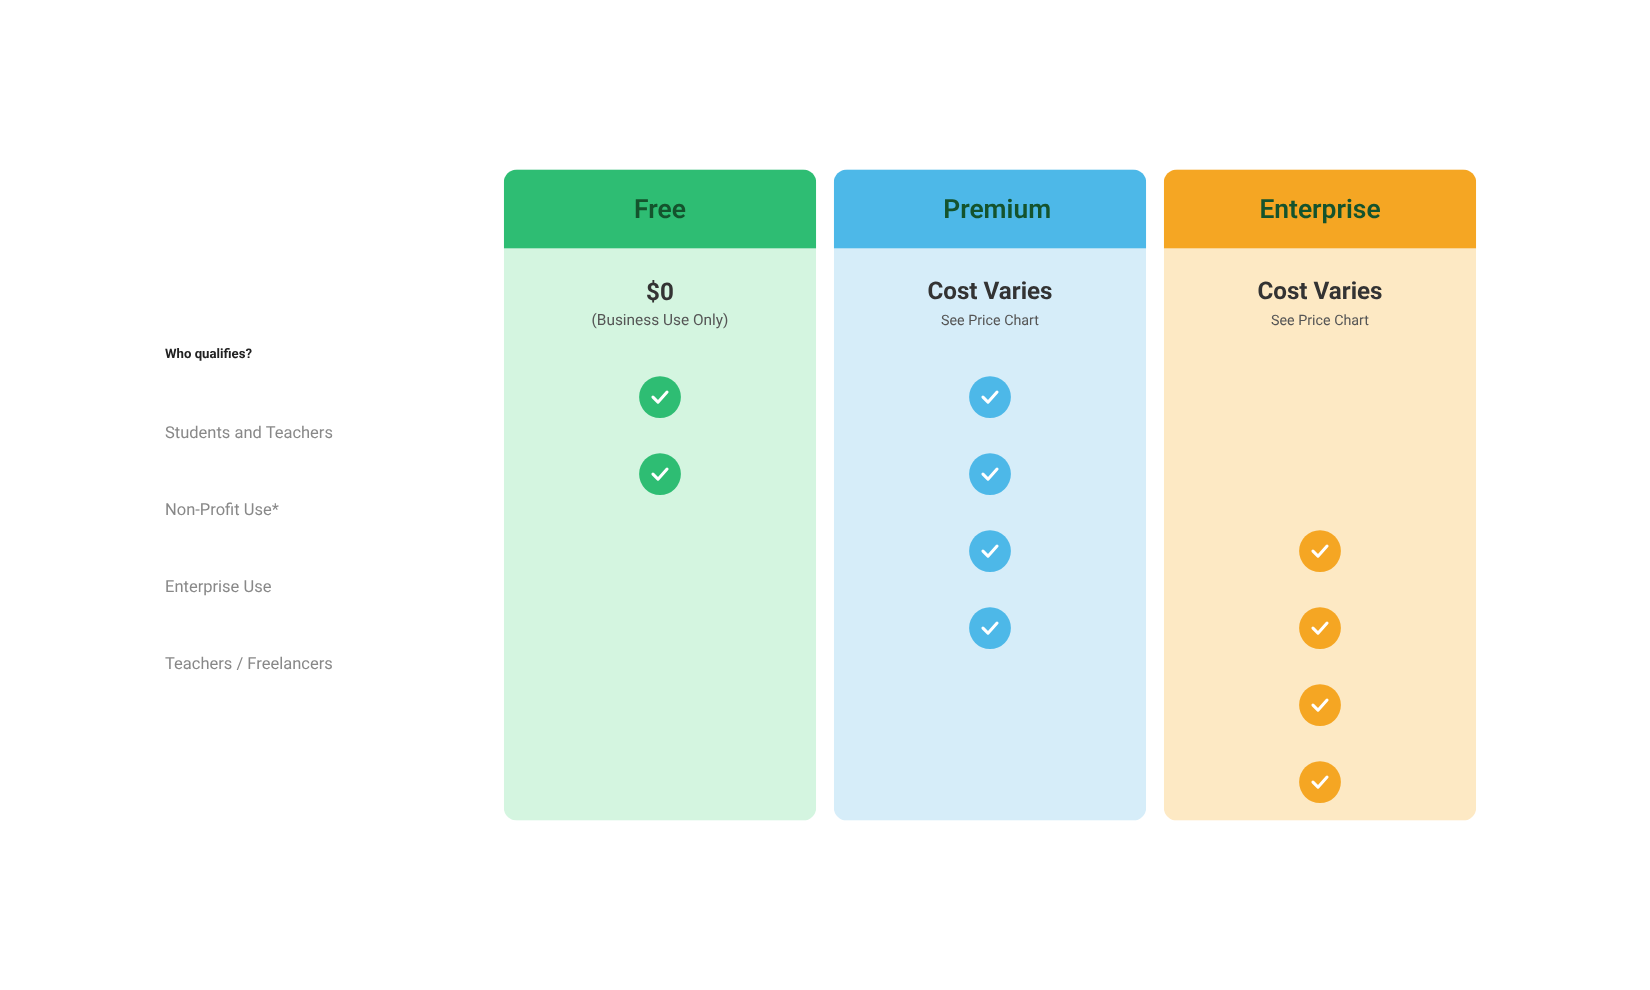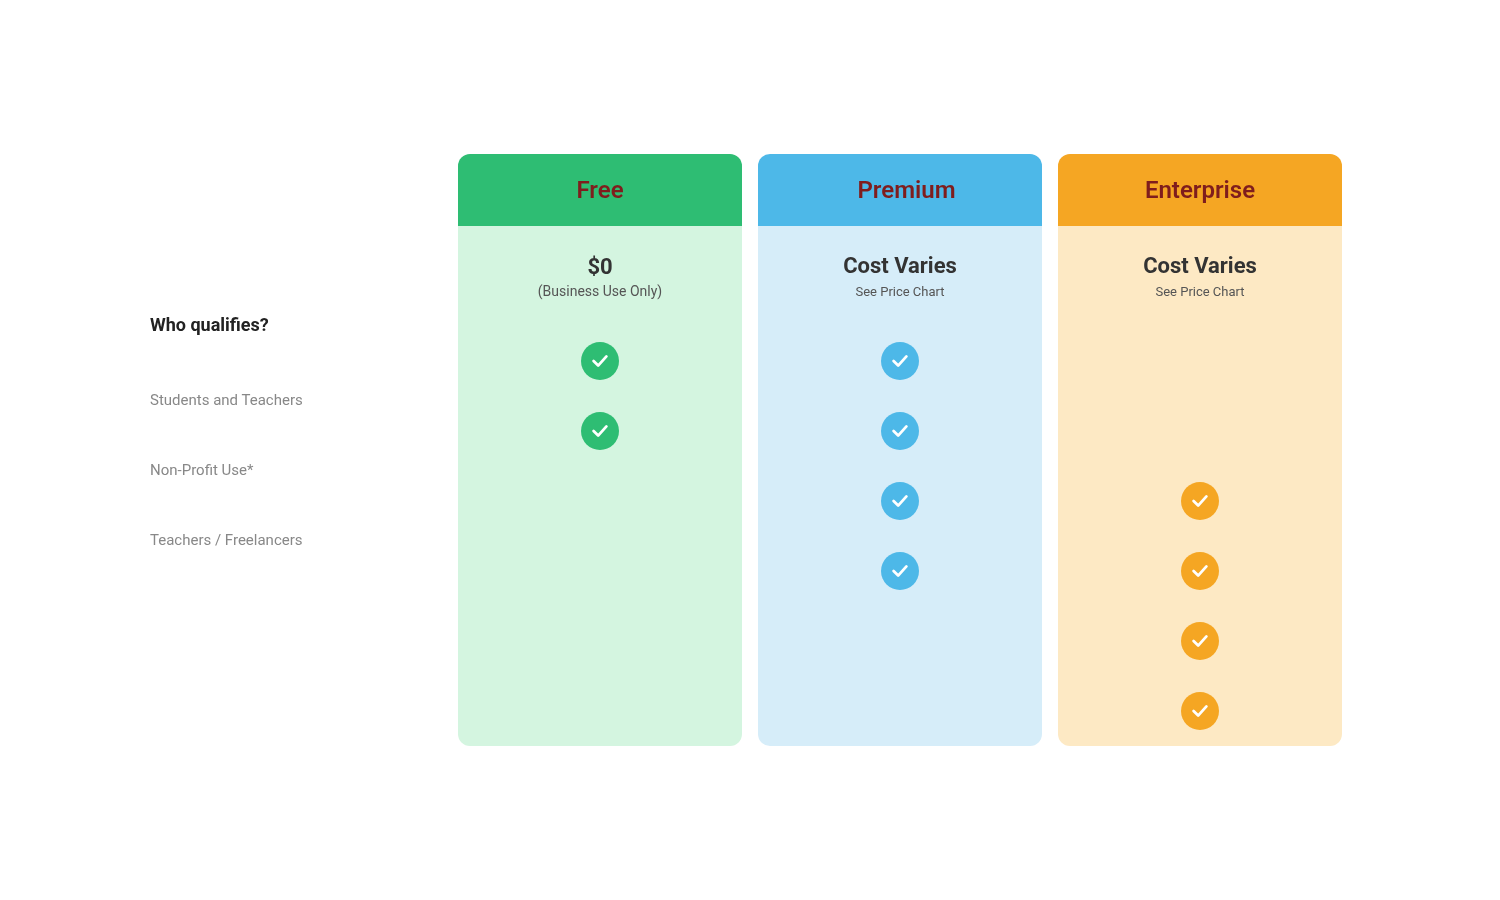--- a/index.html
+++ b/index.html
@@ -29,21 +29,21 @@
       width: 300px;
       flex-shrink: 0;
       padding-right: 20px;
     }
 
     .label-spacer {
       height: 160px;
     }
 
     .who-qualifies {
-      font-size: 18px;
+      font-size: 12px;
       font-weight: 700;
       color: #222;
       margin-bottom: 30px;
     }
 
     .row-label {
       height: 70px;
       display: flex;
       align-items: center;
       font-size: 15px;
@@ -55,21 +55,21 @@
       margin: 0 8px;
       border-radius: 12px;
       overflow: hidden;
       display: flex;
       flex-direction: column;
     }
 
     .plan-header {
       padding: 22px 0;
       text-align: center;
-      color: #7f1d1d;
+      color: #14532d;
       font-size: 24px;
       font-weight: 600;
     }
 
     .plan-header.free {
       background-color: #2ebd73;
     }
 
     .plan-header.premium {
       background-color: #4db8e8;
@@ -174,20 +174,21 @@
 </head>
 <body>
 
 <div class="pricing-container">
 
   <div class="row-labels">
     <div class="label-spacer"></div>
     <div class="who-qualifies">Who qualifies?</div>
     <div class="row-label">Students and Teachers</div>
     <div class="row-label">Non-Profit Use*</div>
+    <div class="row-label">Enterprise Use</div>
     <div class="row-label">Teachers / Freelancers</div>
   </div>
 
   <div class="plan-column">
     <div class="plan-header free">Free</div>
     <div class="plan-body free">
       <div class="plan-price-section">
         <div class="plan-price">$0</div>
         <div class="plan-price-note">(Business Use Only)</div>
       </div>

